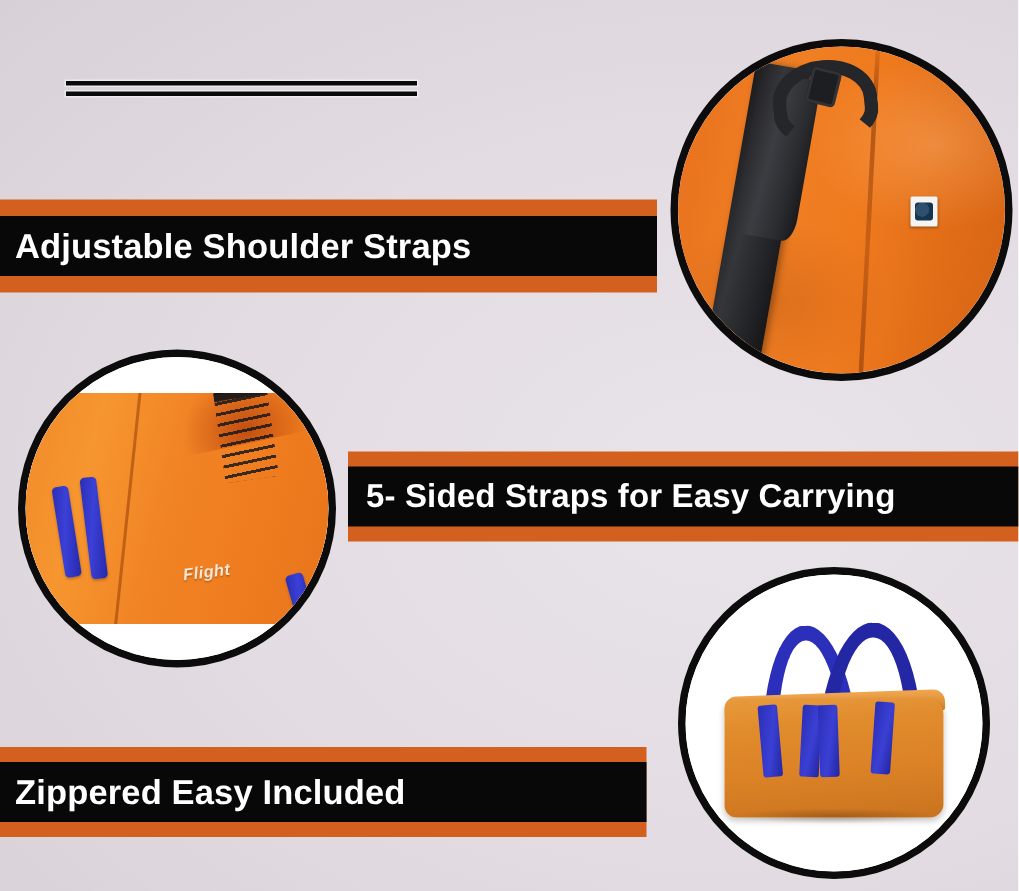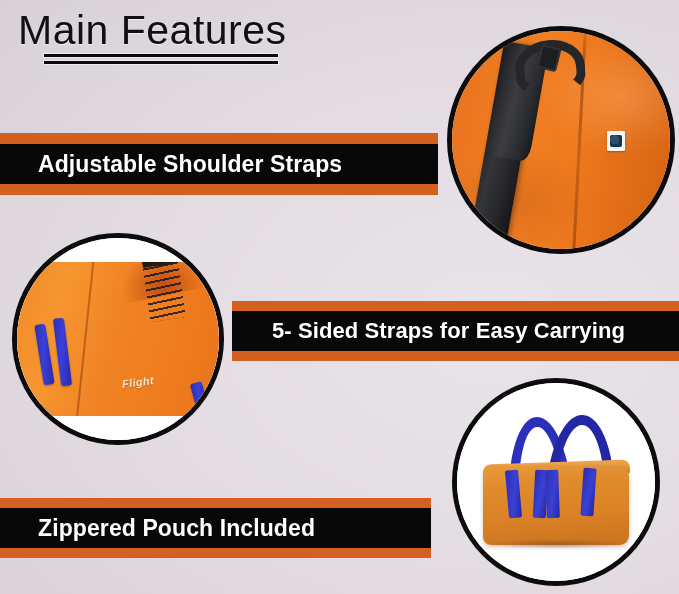--- a/index.html
+++ b/index.html
@@ -63,21 +63,20 @@
     align-items: center;
     box-sizing: border-box;
   }
   .banner-text {
     color: #ffffff;
     font-size: 23px;
     font-weight: 700;
     letter-spacing: 0.1px;
     white-space: nowrap;
     line-height: 1;
-    margin-left: 28px;
   }
 
   
   #banner-1 {
     left: -6px;
     top: 133px;
     width: 444px;
     height: 62px;
     padding: 11px 0 11px 0;
   }
@@ -371,43 +370,40 @@
   #tail-1 { left: 25%; top: 44%; transform: rotate(-5deg); }
   #tail-2 { left: 39%; top: 44%; transform: rotate(3deg); }
   #tail-3 { left: 45%; top: 44%; transform: rotate(-2deg); }
   #tail-4 { left: 63%; top: 43%; transform: rotate(4deg); }
 </style>
 </head>
 <body>
 
 <div id="canvas">
 
-  <div id="title-block">
-    <div id="page-title">Main Features</div>
-  </div>
   <div id="title-underline">
     <div class="rule"></div>
     <div class="rule"></div>
   </div>
 
   <div class="banner" id="banner-1">
     <div class="banner-inner">
       <span class="banner-text">Adjustable Shoulder Straps</span>
     </div>
   </div>
 
   <div class="banner" id="banner-2">
     <div class="banner-inner">
       <span class="banner-text">5- Sided Straps for Easy Carrying</span>
     </div>
   </div>
 
   <div class="banner" id="banner-3">
     <div class="banner-inner">
-      <span class="banner-text">Zippered Pouch Included</span>
+      <span class="banner-text">Zippered Easy Included</span>
     </div>
   </div>
 
   <div class="photo-circle" id="circle-strap">
     <div class="photo-inner">
       <div class="fabric-sheen"></div>
       <div class="seam"></div>
       <div class="strap-band"></div>
       <div class="strap-pad"></div>
       <div class="strap-loop"></div>

